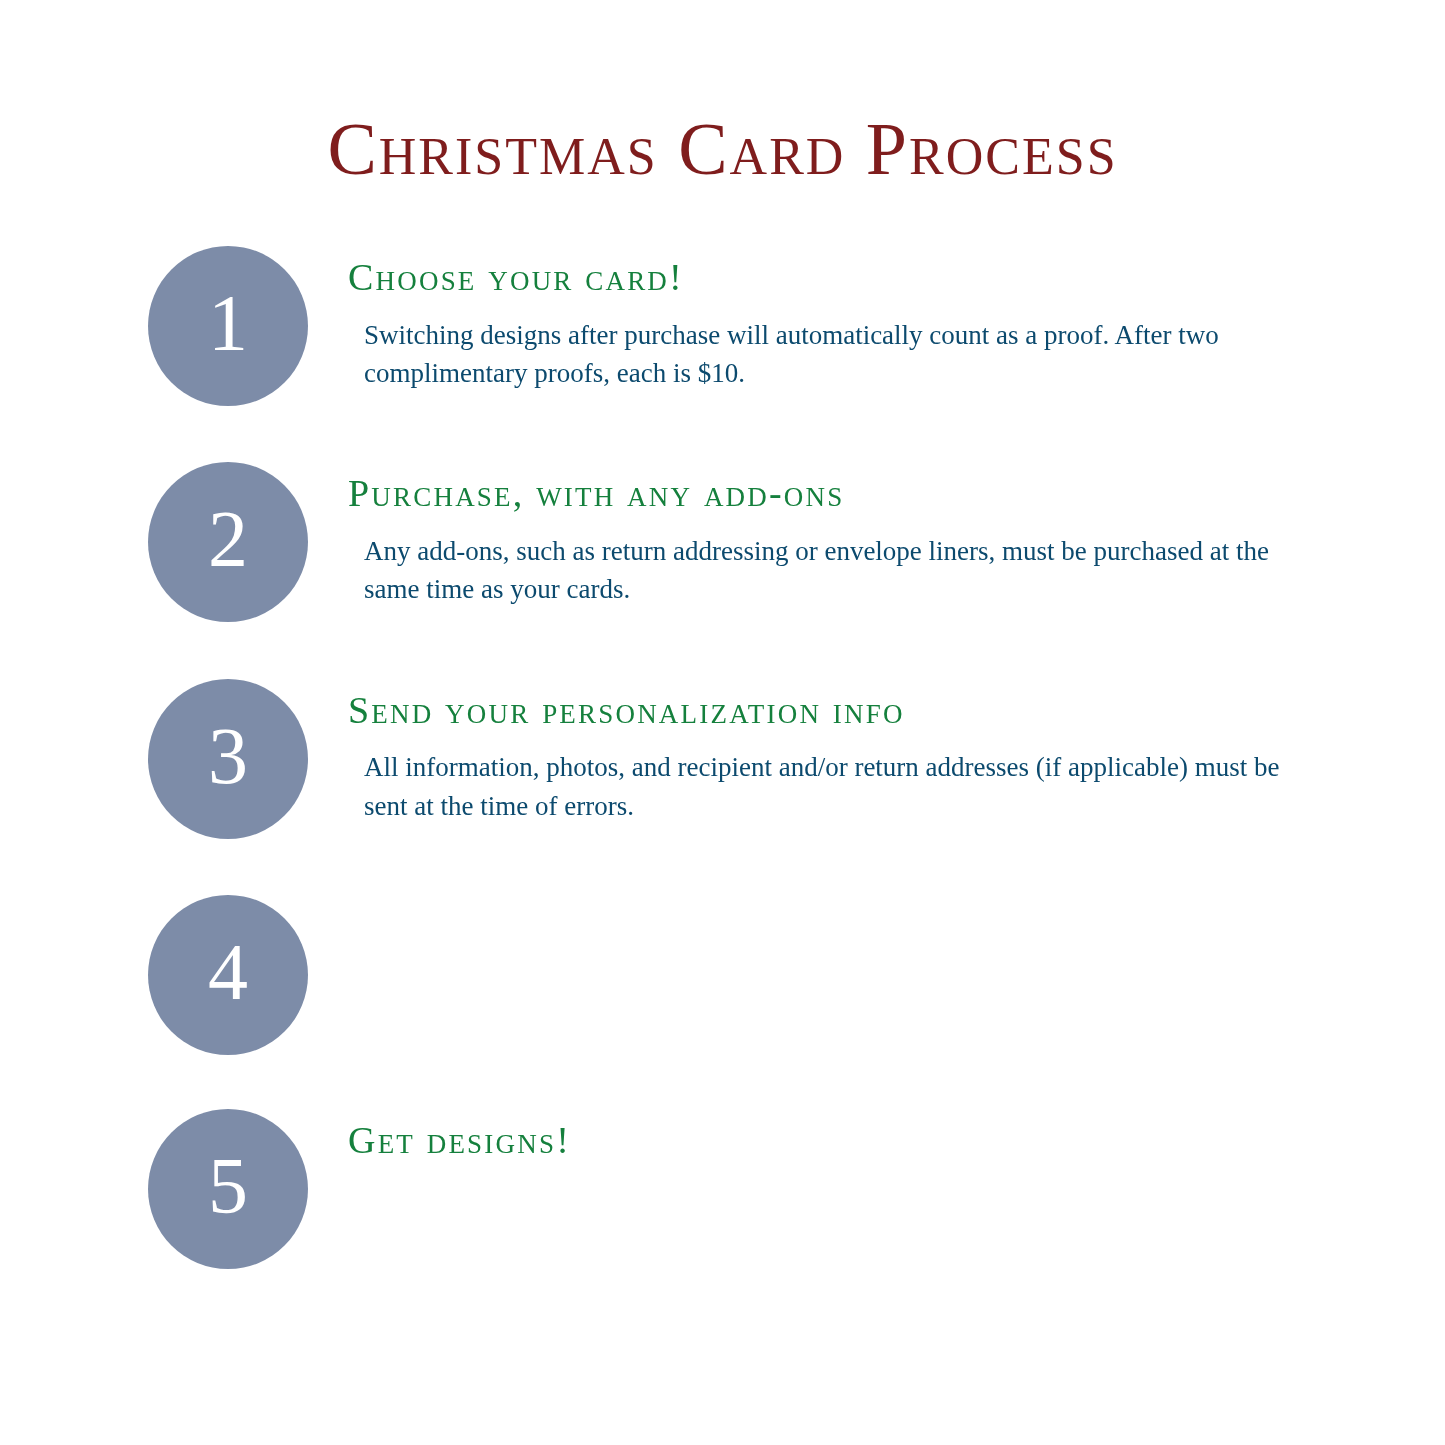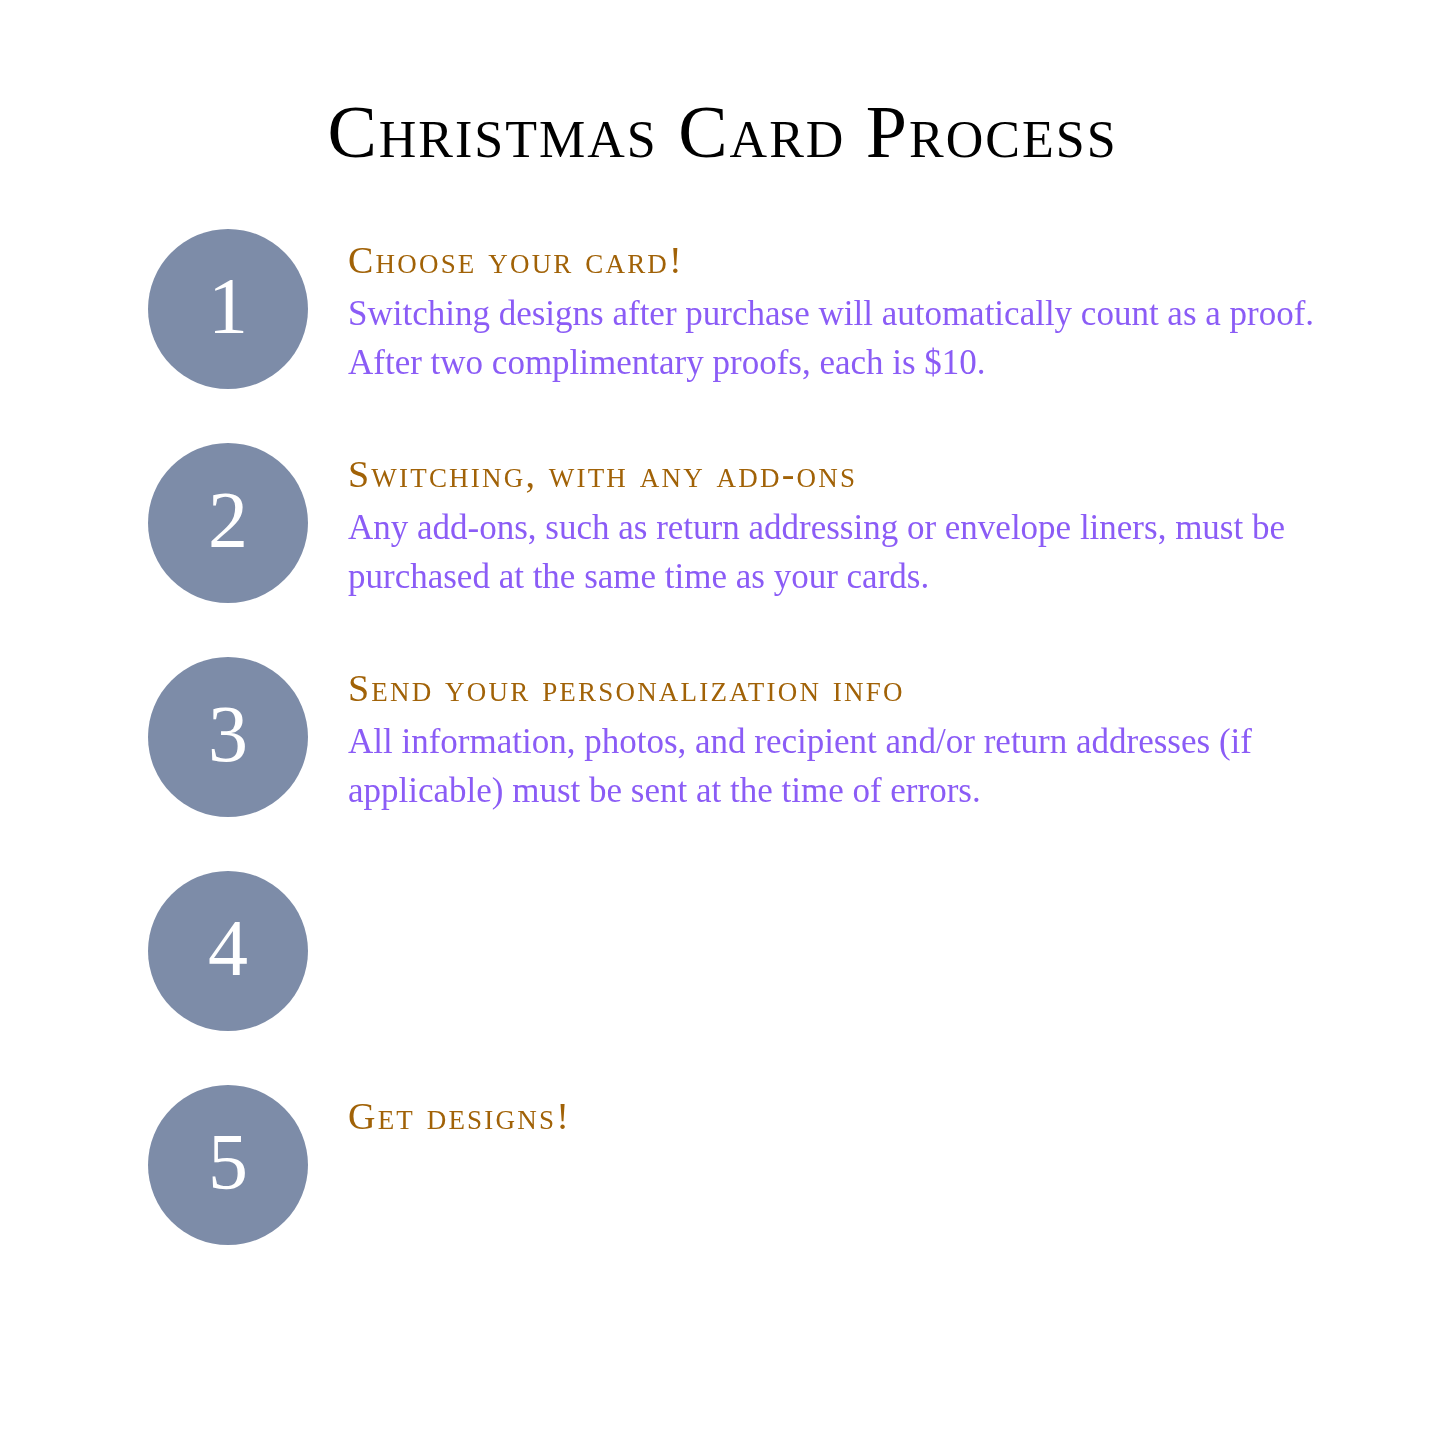--- a/index.html
+++ b/index.html
@@ -14,27 +14,27 @@
     overflow: hidden;
   }
   .page {
     position: relative;
     width: 1445px;
     height: 1445px;
     box-sizing: border-box;
   }
   .title {
     text-align: center;
-    color: #000000;
+    color: #7f1d1d;
     font-family: "Liberation Serif", serif;
     font-size: 74px;
     font-weight: normal;
     letter-spacing: 2px;
     font-variant: small-caps;
-    margin: 0;
+    margin: 17px;
     padding-top: 95px;
     line-height: 1;
   }
   .steps {
     margin-top: 60px;
     padding-left: 148px;
     padding-right: 120px;
   }
   .step {
     display: flex;
@@ -56,35 +56,35 @@
     line-height: 1;
     padding-bottom: 6px;
     box-sizing: border-box;
   }
   .step-body {
     padding-left: 40px;
     padding-top: 10px;
     flex: 1 1 auto;
   }
   .step-heading {
-    color: #a16207;
+    color: #15803d;
     font-family: "Liberation Serif", serif;
     font-variant: small-caps;
     font-size: 38px;
     letter-spacing: 2.2px;
     line-height: 1.15;
     margin: 0 0 6px 0;
     font-weight: normal;
   }
   .step-text {
-    color: #8b5cf6;
+    color: #0c4a6e;
     font-family: "Liberation Serif", serif;
-    font-size: 35px;
+    font-size: 27px;
     line-height: 1.42;
-    margin: 0;
+    margin: 16px;
     max-width: 1000px;
   }
 </style>
 </head>
 <body>
 
 <div class="page">
 
   <h1 class="title">Christmas Card Process</h1>
 
@@ -94,21 +94,21 @@
       <div class="badge">1</div>
       <div class="step-body">
         <h2 class="step-heading">Choose your card!</h2>
         <p class="step-text">Switching designs after purchase will automatically count as a proof. After two complimentary proofs, each is $10.</p>
       </div>
     </div>
 
     <div class="step">
       <div class="badge">2</div>
       <div class="step-body">
-        <h2 class="step-heading">Switching, with any add-ons</h2>
+        <h2 class="step-heading">Purchase, with any add-ons</h2>
         <p class="step-text">Any add-ons, such as return addressing or envelope liners, must be purchased at the same time as your cards.</p>
       </div>
     </div>
 
     <div class="step">
       <div class="badge">3</div>
       <div class="step-body">
         <h2 class="step-heading">Send your personalization info</h2>
         <p class="step-text">All information, photos, and recipient and/or return addresses (if applicable) must be sent at the time of errors.</p>
       </div>

